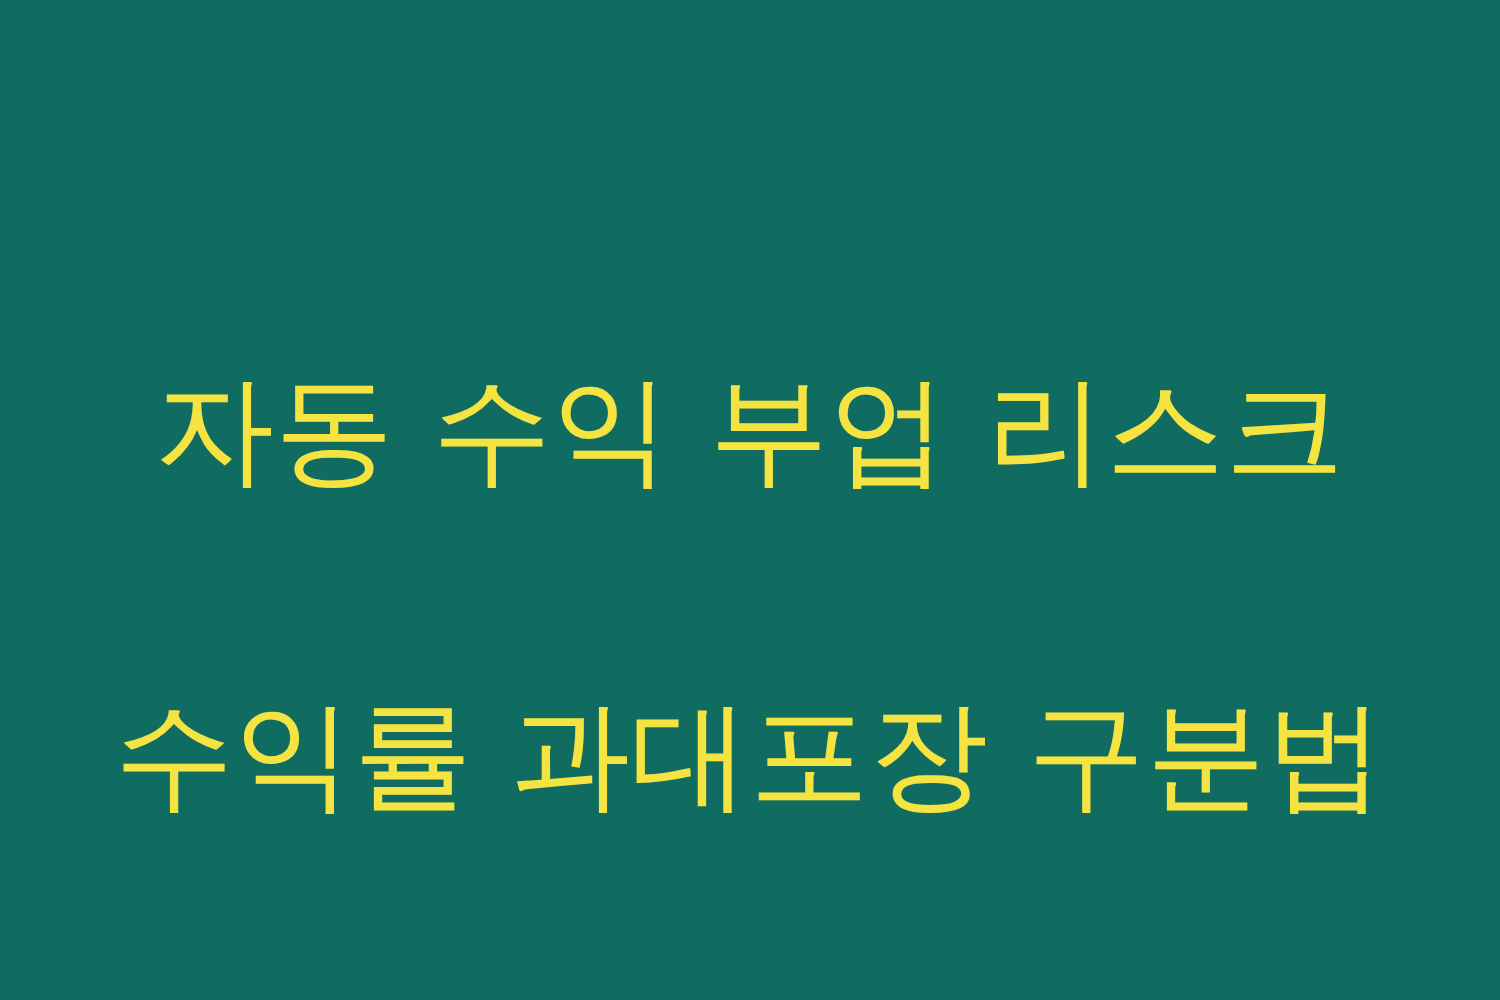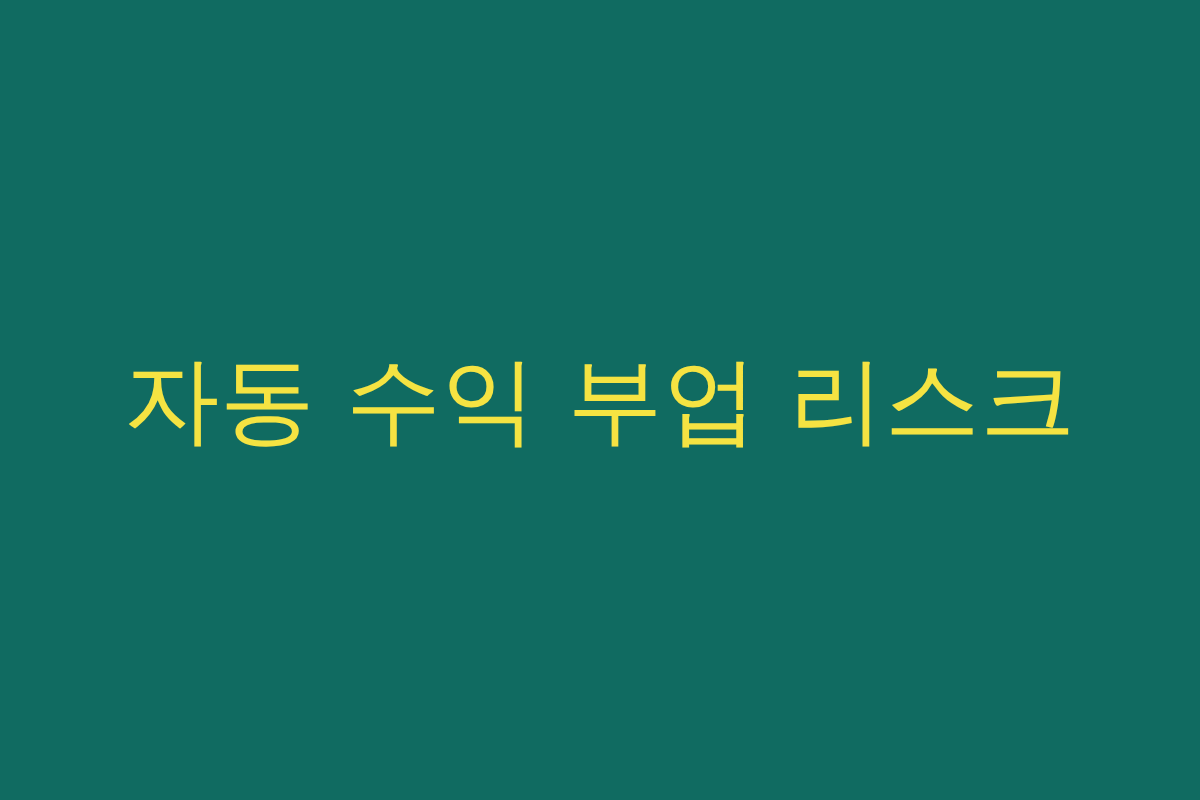--- a/index.html
+++ b/index.html
@@ -14,21 +14,21 @@
     overflow: hidden;
     font-family: "DejaVu Sans", sans-serif;
   }
 
   .banner {
     position: relative;
     box-sizing: border-box;
     width: 1200px;
     height: 800px;
     display: flex;
-    align-items: center;
+    align-items: flex-end;
     justify-content: center;
     background-color: #106b61;
   }
 
   .headline {
     margin: 0;
     padding: 0 40px;
     width: 100%;
     box-sizing: border-box;
     text-align: center;
@@ -46,14 +46,15 @@
   .headline .line {
     display: block;
   }
 </style>
 </head>
 <body>
 
 <div class="banner" style="background-color: rgb(16, 107, 97);">
   <h1 class="headline" style="color: rgb(245, 227, 66);">
     <span class="line">자동 수익 부업 리스크</span>
+    <span class="line">수익률 과대포장 구분법</span>
   </h1>
 </div>
 
 </body></html>

